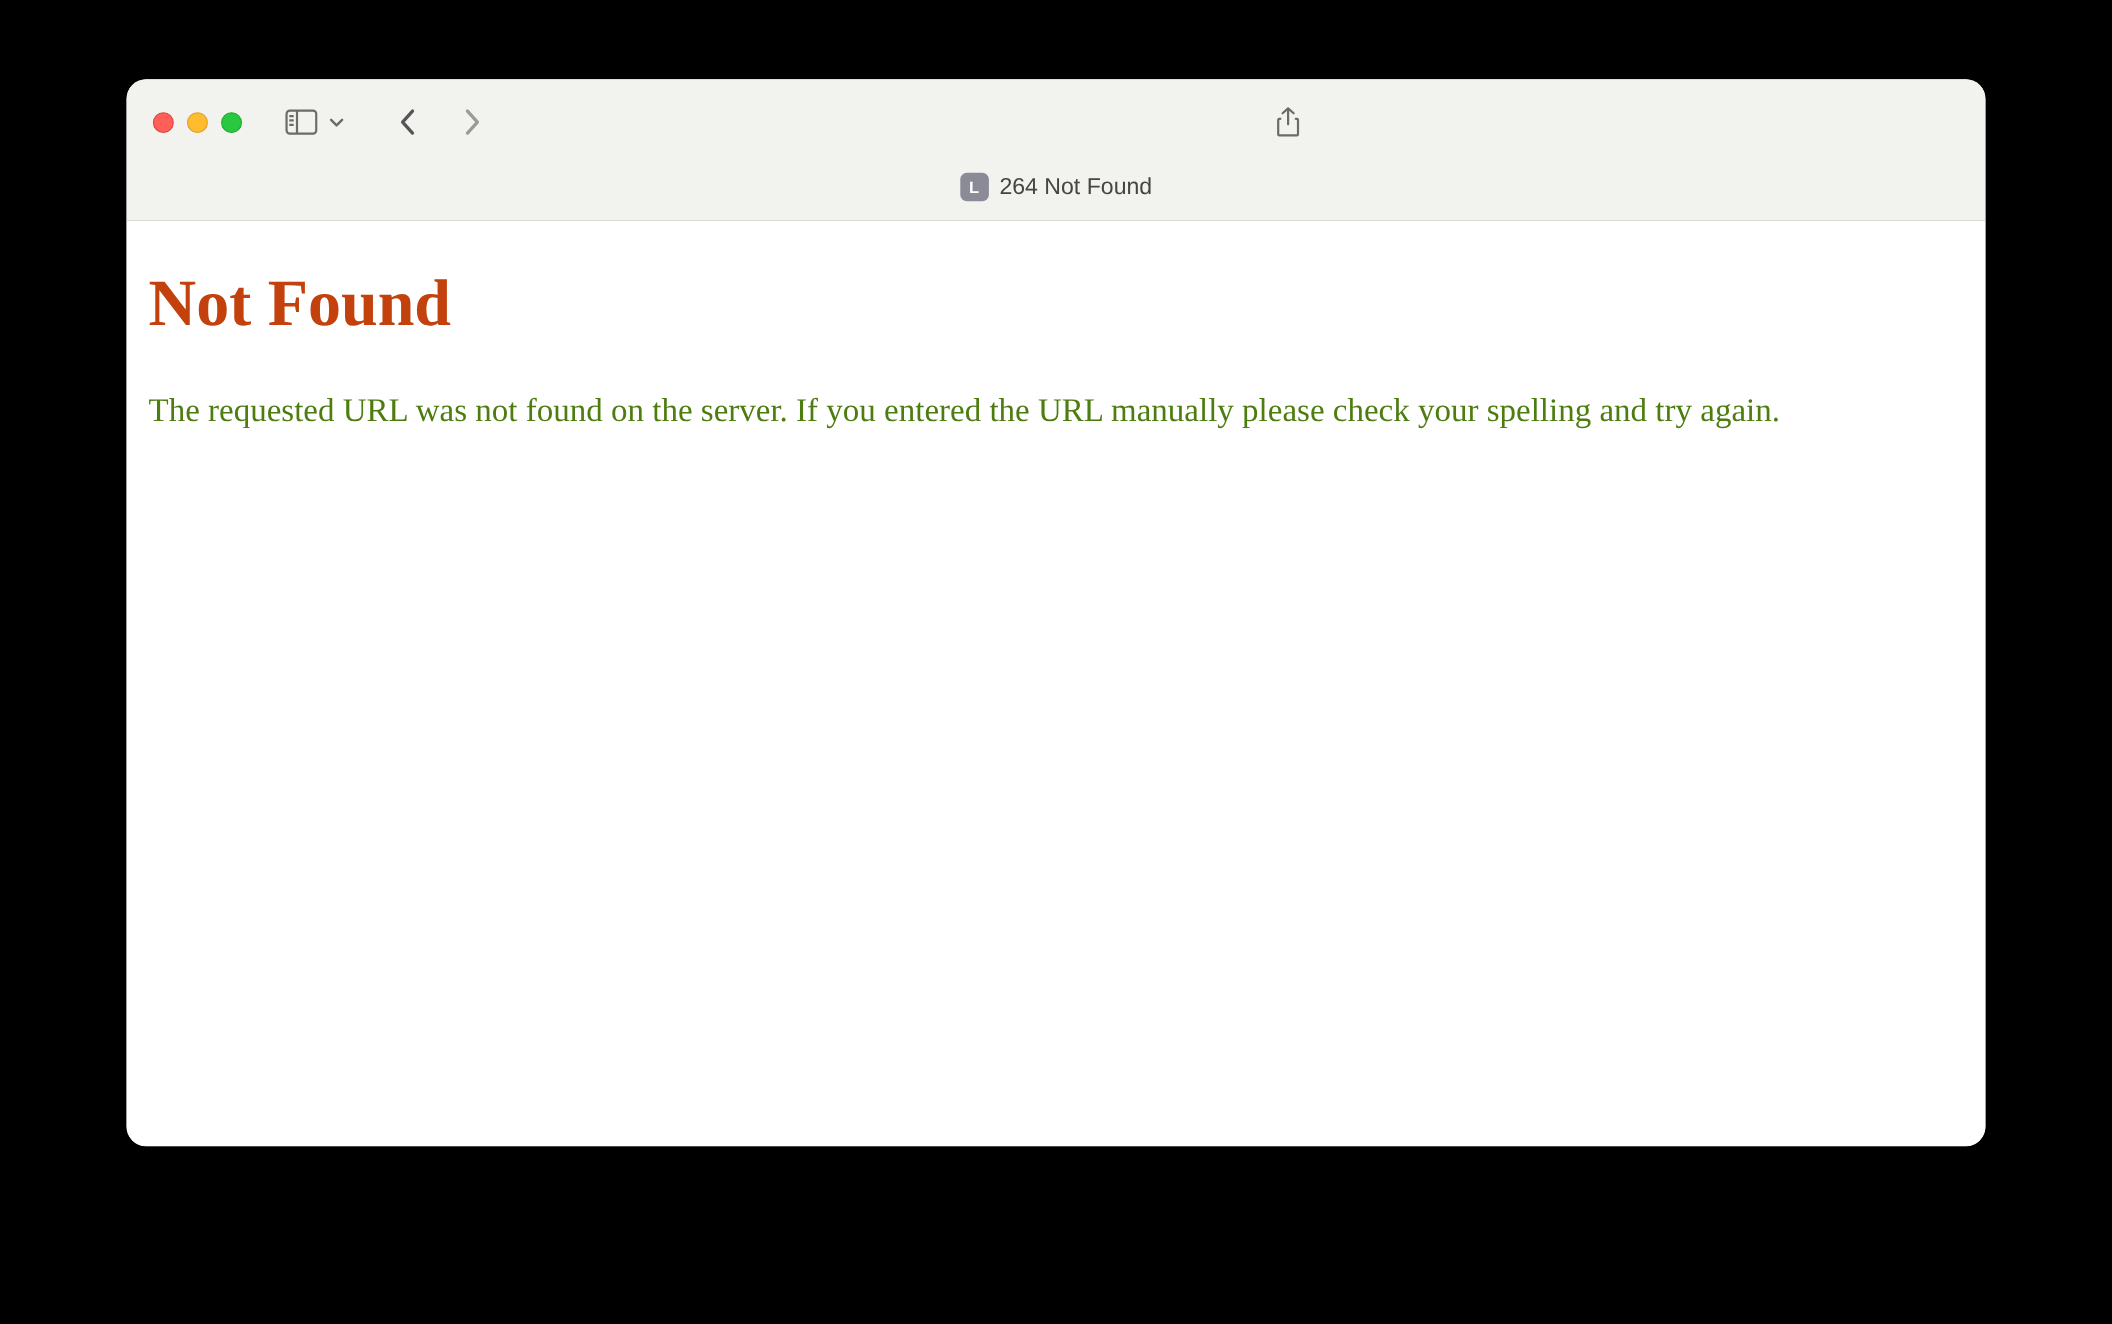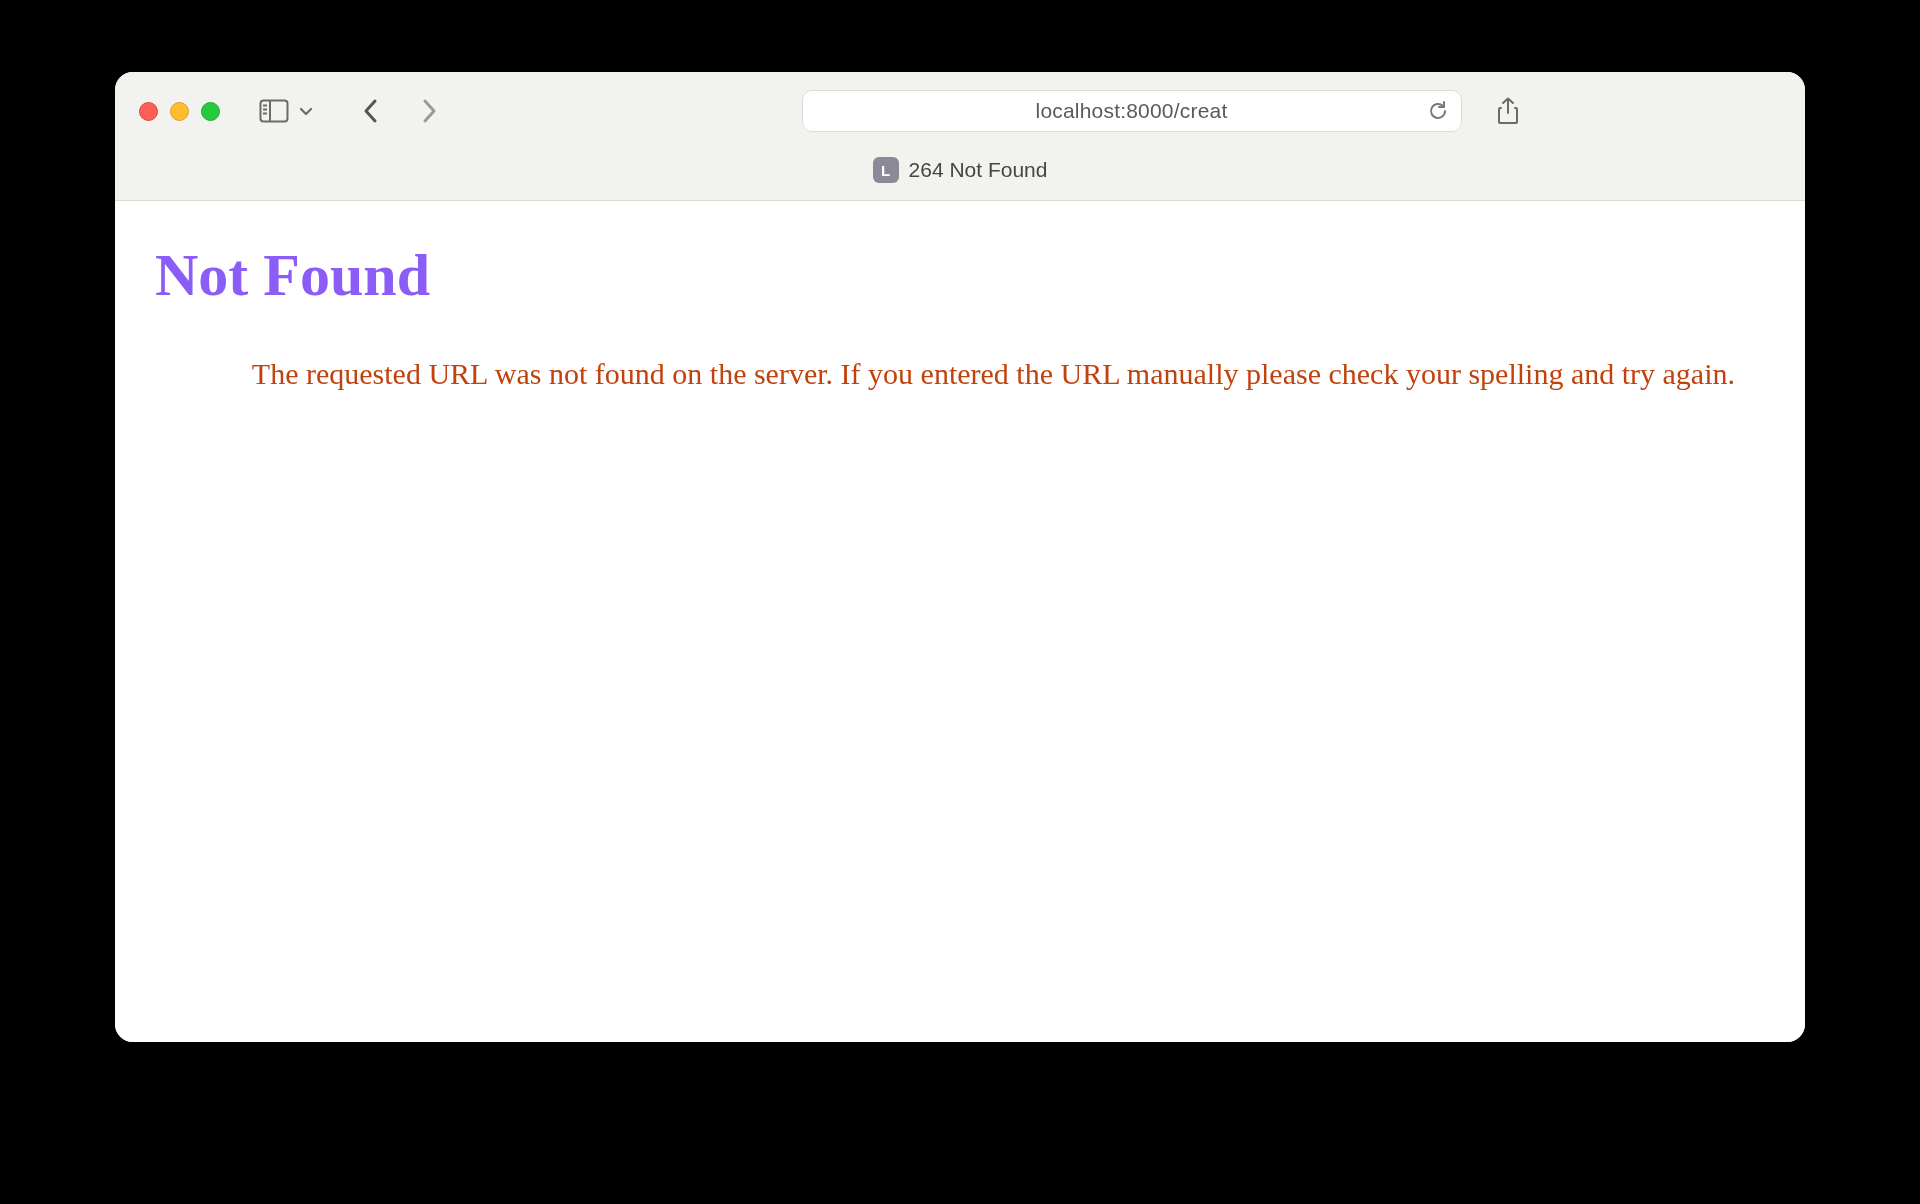--- a/index.html
+++ b/index.html
@@ -138,29 +138,27 @@
     .content {
       flex: 1;
       background: #fff;
       padding: 40px 20px 20px 20px;
       font-family: "Times New Roman", Times, serif;
     }
     .content h1 {
       font-size: 60px;
       font-weight: 700;
       margin-bottom: 44px;
-      color: #8b5cf6;
-      margin-left: 20px;
+      color: #c2410c;
     }
     .content p {
       font-size: 30px;
       line-height: 1.35;
-      color: #c2410c;
+      color: #4d7c0f;
       max-width: 1600px;
-      text-align: right;
     }
     svg { display: block; }
   </style>
 </head>
 <body>
 
 <div class="window">
 
   <div class="toolbar">
 
@@ -205,31 +203,20 @@
           <span>
             <svg width="16" height="26" viewBox="0 0 16 26" fill="none" stroke="currentColor" stroke-width="3" stroke-linecap="round" stroke-linejoin="round">
               <polyline points="3,3 12,13 3,23"></polyline>
             </svg>
           </span>
         </div>
       </div>
 
       <div style="flex:1"></div>
 
-      <div class="address-bar">
-        <span class="address-text">localhost:8000/creat</span>
-        <span class="reload-icon">
-          <span>
-            <svg width="22" height="22" viewBox="0 0 22 22" fill="none" stroke="currentColor" stroke-width="2" stroke-linecap="round">
-              <path d="M18 11a7 7 0 1 1-2.05-4.95"></path>
-              <polyline points="17,2 17,7 12,7" fill="none"></polyline>
-            </svg>
-          </span>
-        </span>
-      </div>
 
       <div class="right-actions">
         <div class="btn-icon">
           <span>
             <svg width="24" height="28" viewBox="0 0 24 28" fill="none" stroke="currentColor" stroke-width="2" stroke-linecap="round" stroke-linejoin="round">
               <path d="M12 2v14"></path>
               <polyline points="7,6 12,1.5 17,6"></polyline>
               <path d="M5 11h-1a1 1 0 0 0-1 1v13a1 1 0 0 0 1 1h16a1 1 0 0 0 1-1v-13a1 1 0 0 0-1-1h-1"></path>
             </svg>
           </span>

